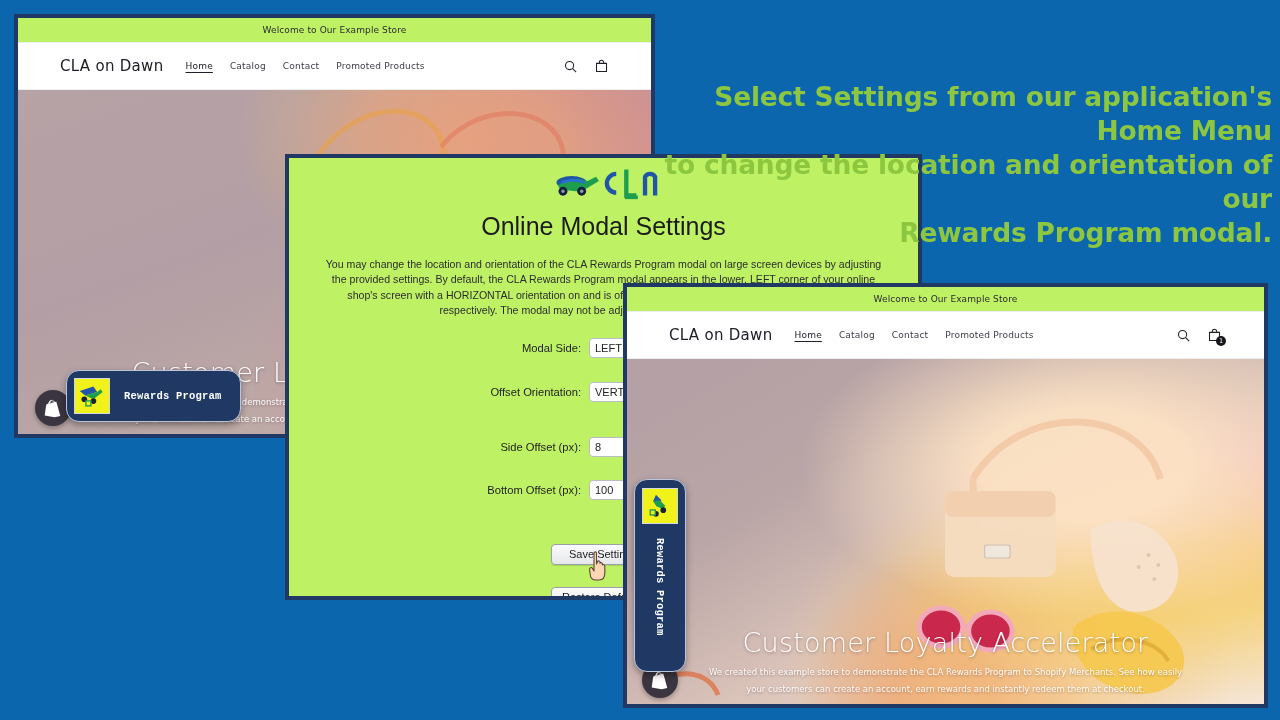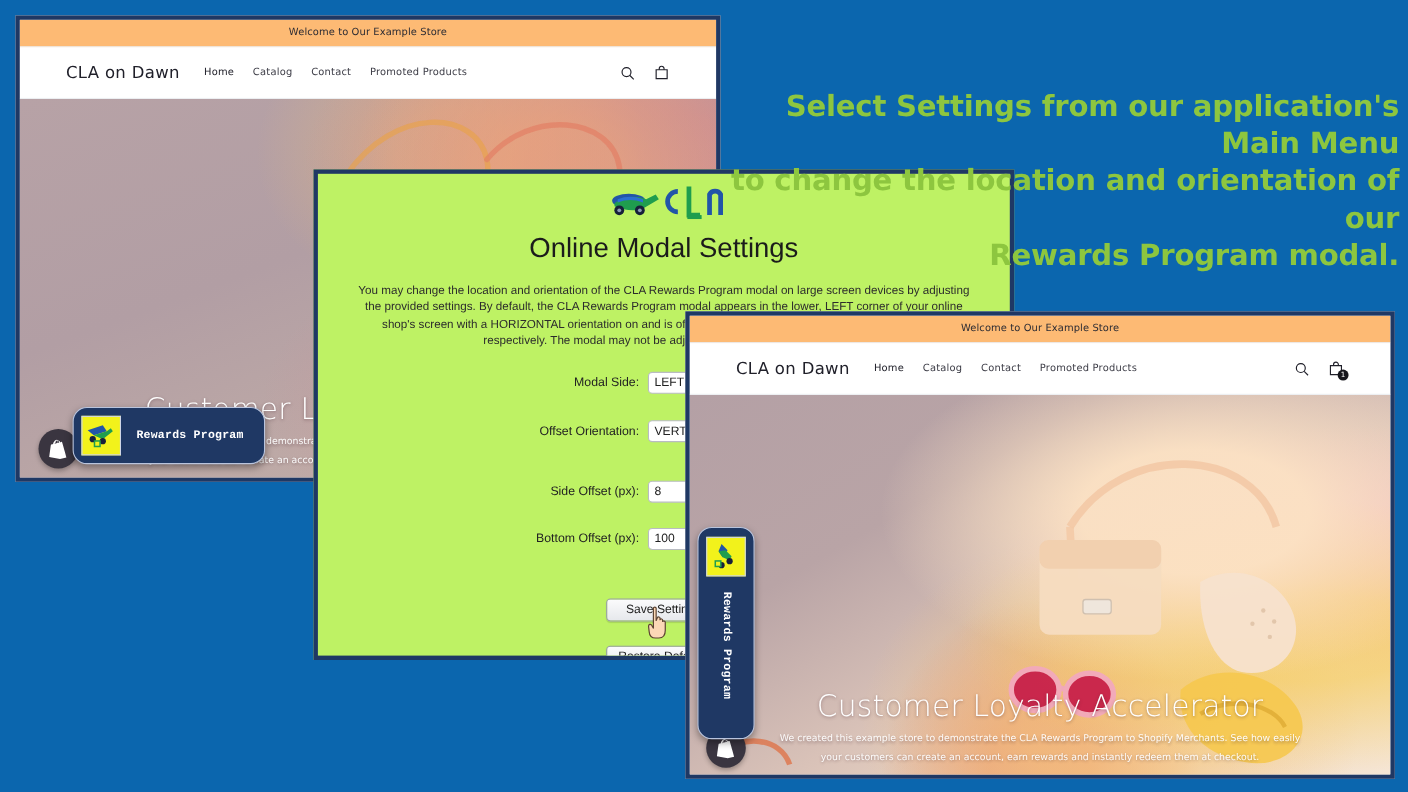--- a/index.html
+++ b/index.html
@@ -20,31 +20,31 @@
     font-size:26.5px;
     line-height:34px;
     letter-spacing:-0.2px;
   }
   .headline span{display:block;}
 
   
   .shopwin{position:absolute;background:#fff;border:4px solid #1f3864;box-sizing:border-box;overflow:hidden;}
   .announce{
     height:24px;display:flex;align-items:center;justify-content:center;
-    font-size:9px;color:#2b2b33;border-bottom:1px solid #eceef1;background:#fdba74;
+    font-size:9px;color:#2b2b33;border-bottom:1px solid #eceef1;background:#bef264;
     font-family:"DejaVu Sans",sans-serif;letter-spacing:.1px;
   }
   .shopheader{
     height:46px;display:flex;align-items:center;padding:0 42px;background:#fff;
     border-bottom:1px solid #eceef1;
   }
   .brand{font-size:15px;color:#20202a;letter-spacing:.3px;font-family:"DejaVu Sans",sans-serif;}
   .navlist{display:flex;align-items:center;gap:17px;margin-left:22px;}
   .navlink{font-size:9px;color:#3c3c46;font-family:"DejaVu Sans",sans-serif;letter-spacing:.2px;}
-  .navlink.active{text-underline-offset:3px;color:#20202a;}
+  .navlink.active{text-decoration:underline;text-underline-offset:3px;color:#20202a;}
   .headright{margin-left:auto;display:flex;align-items:center;gap:16px;}
   .ico{width:15px;height:15px;display:block;color:#20202a;position:relative;}
   .ico svg{width:100%;height:100%;display:block;}
   .cartwrap{position:relative;}
   .cartbadge{
     position:absolute;right:-4px;bottom:-3px;width:10px;height:10px;border-radius:50%;
     background:#16161c;color:#fff;font-size:6.5px;line-height:10px;text-align:center;
     font-family:"DejaVu Sans",sans-serif;
   }
 
@@ -358,18 +358,18 @@
             <rect x="5" y="20" width="7" height="7" fill="#1f9d4e"></rect>
             <rect x="6.5" y="21.5" width="4" height="4" fill="#f2f21b"></rect>
           </svg>
         </div>
         <div class="rw-label">Rewards Program</div>
       </div>
     </div>
   </div>
 
   <div class="headline">
-    <span>Select Settings from our application's Main Menu</span>
+    <span>Select Settings from our application's Home Menu</span>
     <span>to change the location and orientation of  our</span>
     <span>Rewards Program modal.</span>
   </div>
 
 </div>
 
 </body></html>

